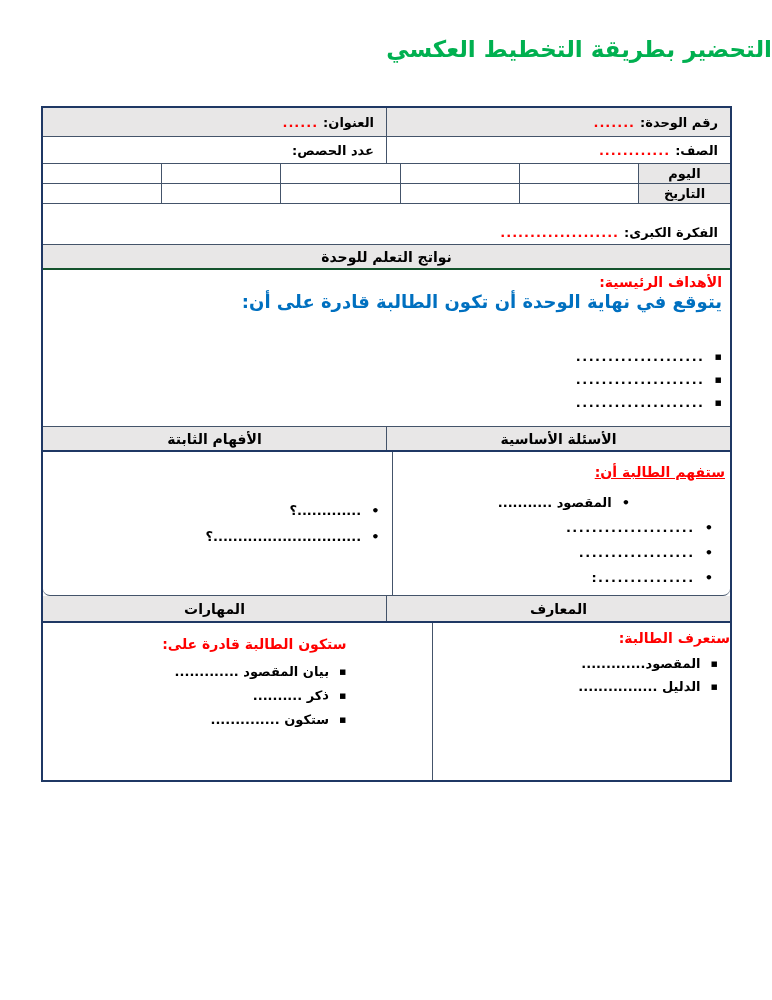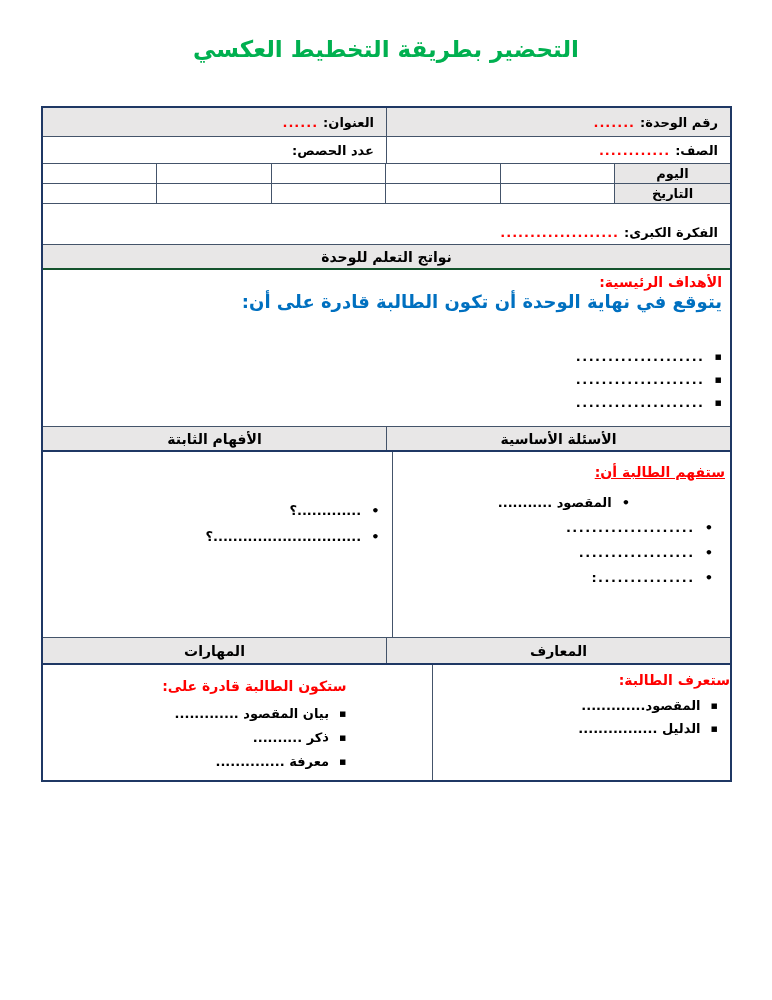--- a/index.html
+++ b/index.html
@@ -2,47 +2,47 @@
 <html lang="ar"><head>
 <meta charset="utf-8">
 <style>
   html,body{margin:0;padding:0;}
   body{
     width:772px;height:1000px;background:#ffffff;position:relative;
     direction:rtl;font-family:"DejaVu Sans","Liberation Sans",sans-serif;
     -webkit-font-smoothing:antialiased;
   }
   .doc-title{
-    position:absolute;top:36px;left:0;right:0;text-align:center;
+    position:absolute;top:36px;left:0;right:0;
     font-size:23px;font-weight:bold;color:#00B050;margin:0;
   }
   .tbl{
     position:absolute;top:106px;left:41px;width:691px;height:676px;
     border:2px solid #1F3864;background:#fff;display:flex;flex-direction:column;
     box-sizing:border-box;font-weight:bold;font-size:13px;color:#000;
   }
   .row{display:flex;border-bottom:1px solid #44546A;box-sizing:border-box;flex-shrink:0;}
   .row:last-child{border-bottom:none;}
   .cell{box-sizing:border-box;}
   .row > .cell:not(:last-child){border-left:1px solid #44546A;}
   .gray{background:#E8E7E7;}
   .r1{height:29px;}
   .r2{height:27px;}
   .r3,.r4{height:20px;}
   .r5{height:41px;}
   .r6{height:25px;border-bottom:2px solid #14532d;}
   .r7{height:157px;display:block;padding:3px 8px 0;border-bottom:1px solid #44546A;}
   .r8{height:25px;border-bottom:2px solid #1F3864;}
-  .r9{height:186px;}
+  .r9{height:144px;border-radius:7px;}
   .r10{height:27px;border-bottom:2px solid #1F3864;}
   .r11{flex:1;}
   .half{flex:1;display:flex;align-items:center;padding:0 12px;gap:5px;}
   .dots-red{color:#FF0000;letter-spacing:1px;}
   .dots{letter-spacing:1.5px;}
-  .day-label{width:116px;text-align:right;display:flex;align-items:center;justify-content:center;}
+  .day-label{width:92px;text-align:right;display:flex;align-items:center;justify-content:center;}
   .fill-cell{flex:1;background:#fff;}
   .bigidea{flex:1;display:flex;align-items:flex-end;padding:0 12px 4px;gap:5px;}
   .section-header{flex:1;text-align:center;display:flex;align-items:center;justify-content:center;font-size:14px;}
   .red-title{color:#FF0000;font-size:14px;line-height:19px;}
   .blue-title{color:#0070C0;font-size:18px;line-height:19px;text-align:right;}
   .underlined{text-decoration:underline;}
   .outcome-list{margin-top:34px;}
   .li{display:flex;align-items:center;gap:10px;line-height:23px;}
   .li .bullet{flex-shrink:0;}
   .bullet-sq{font-size:11px;}
@@ -202,19 +202,19 @@
         <div class="li">
           <span class="bullet bullet-sq">▪</span>
           <span>بيان المقصود .............</span>
         </div>
         <div class="li">
           <span class="bullet bullet-sq">▪</span>
           <span>ذكر ..........</span>
         </div>
         <div class="li">
           <span class="bullet bullet-sq">▪</span>
-          <span>معرفة ..............</span>
+          <span>ستكون ..............</span>
         </div>
       </div>
     </div>
   </div>
 
 </div>
 
 </body></html>

